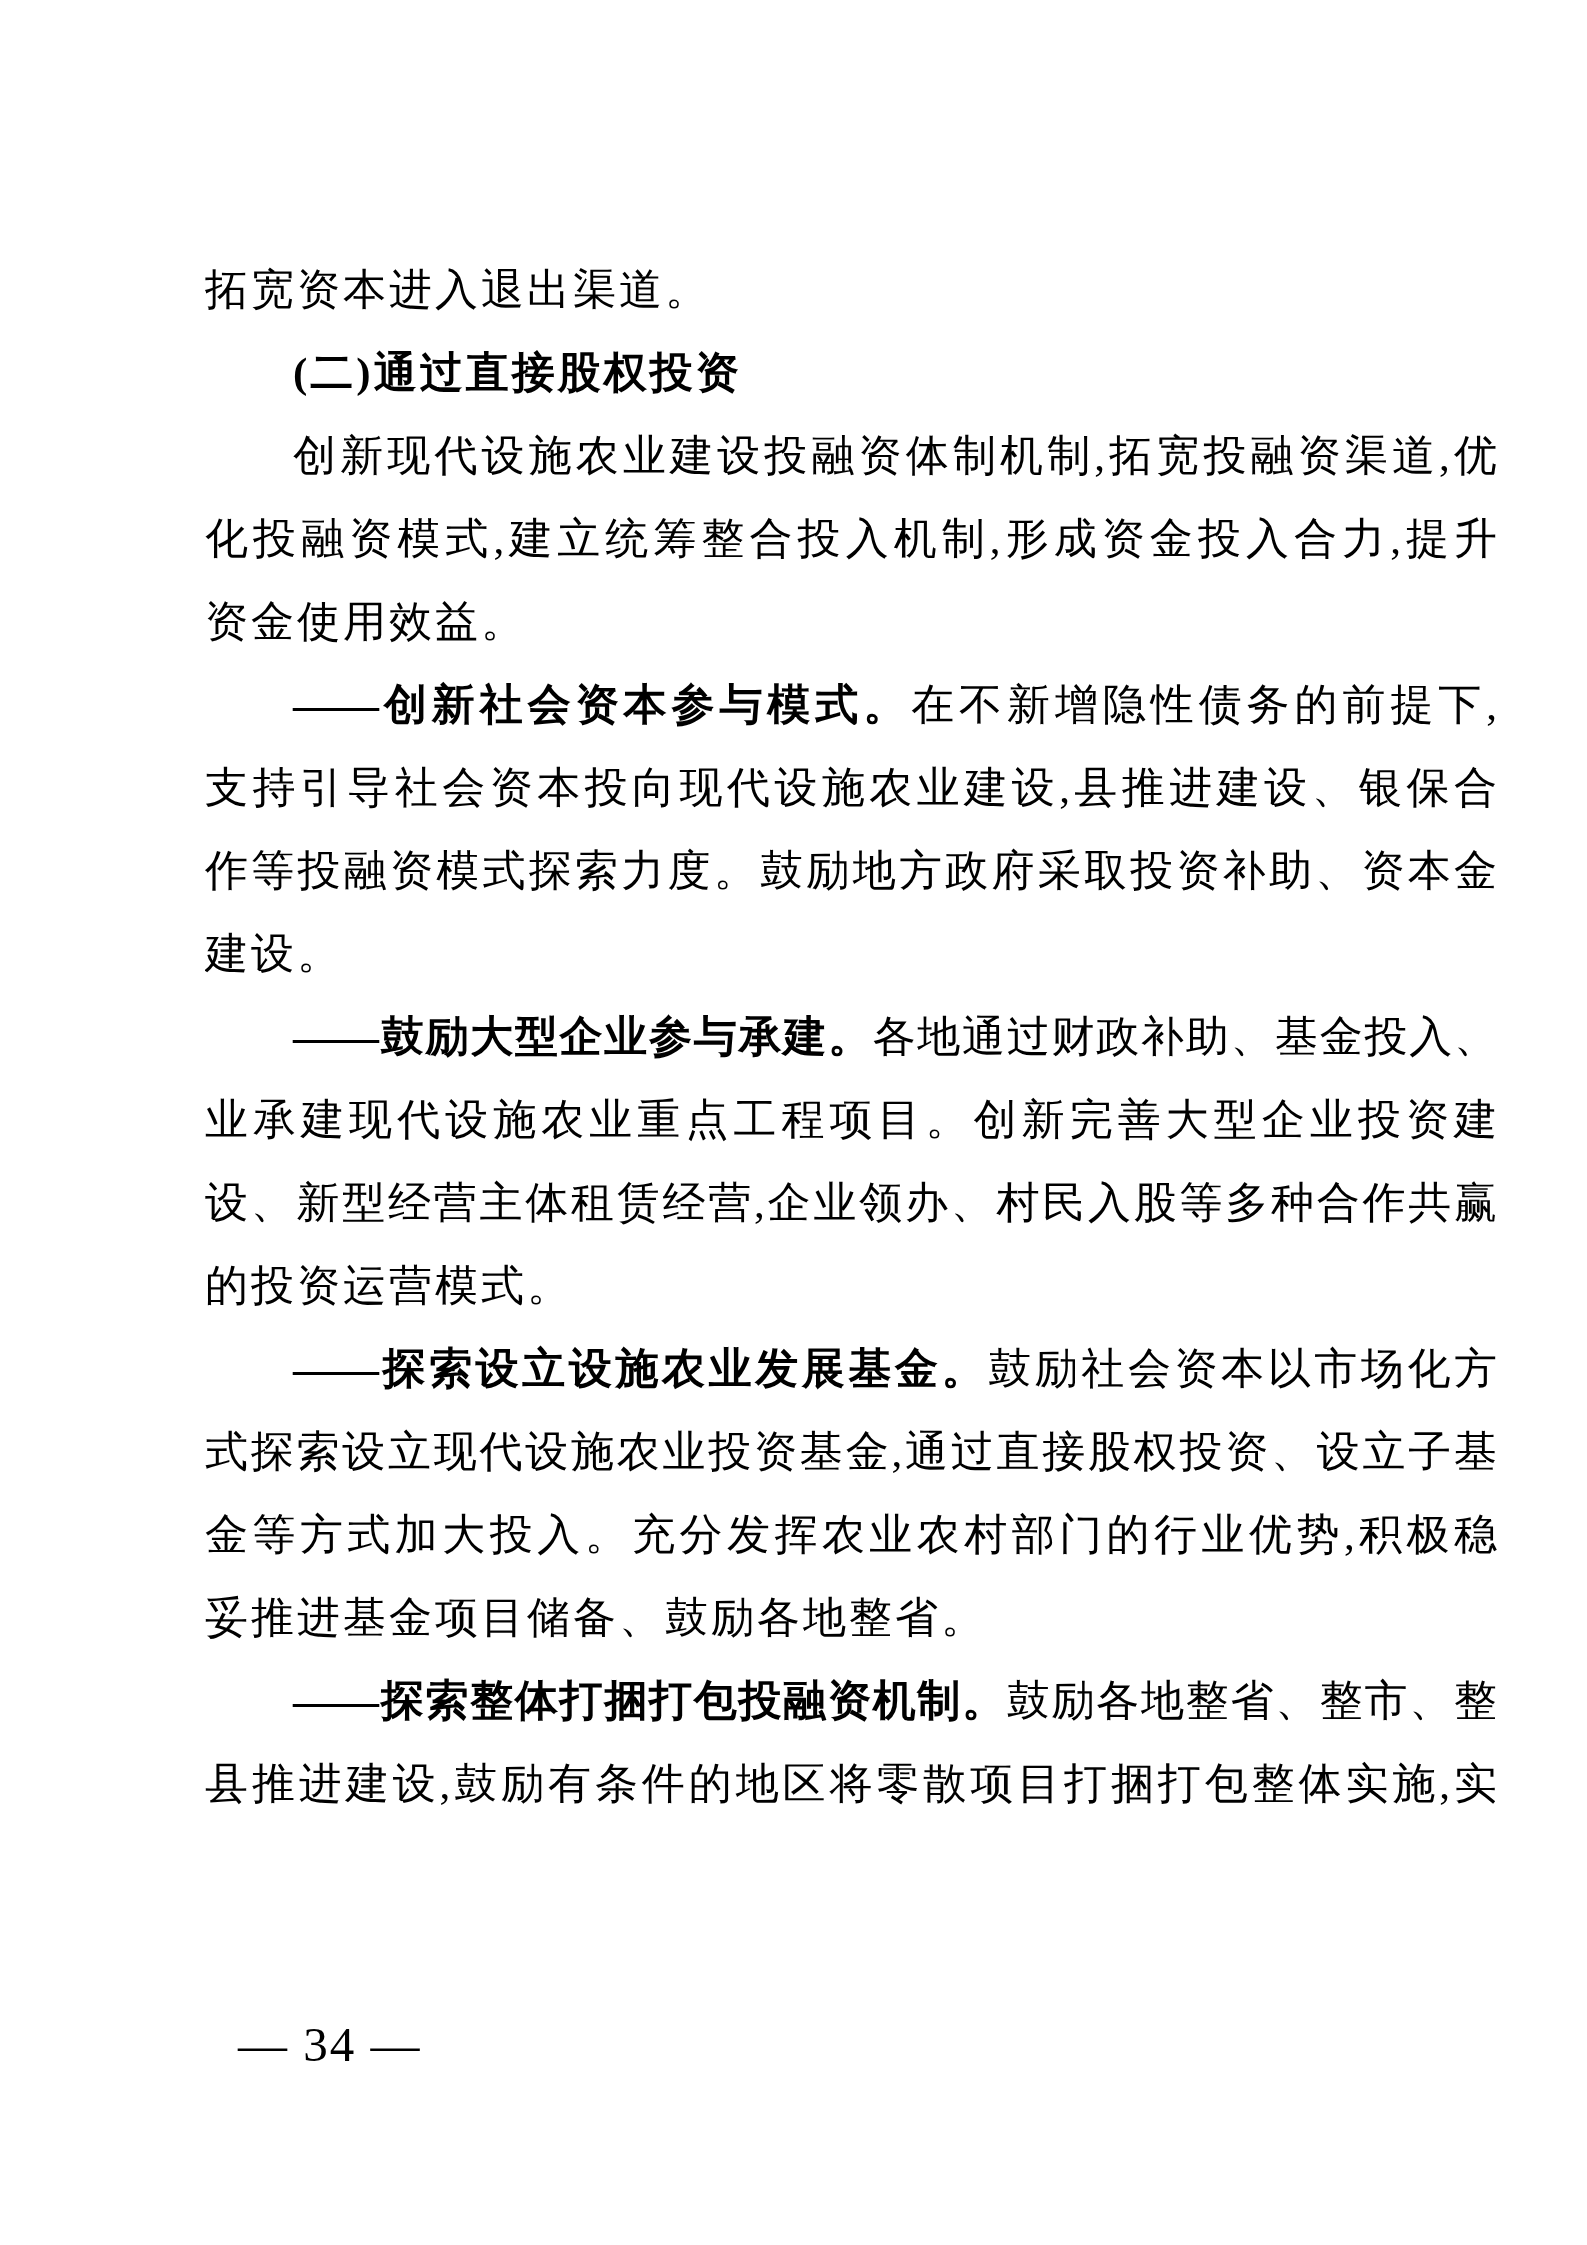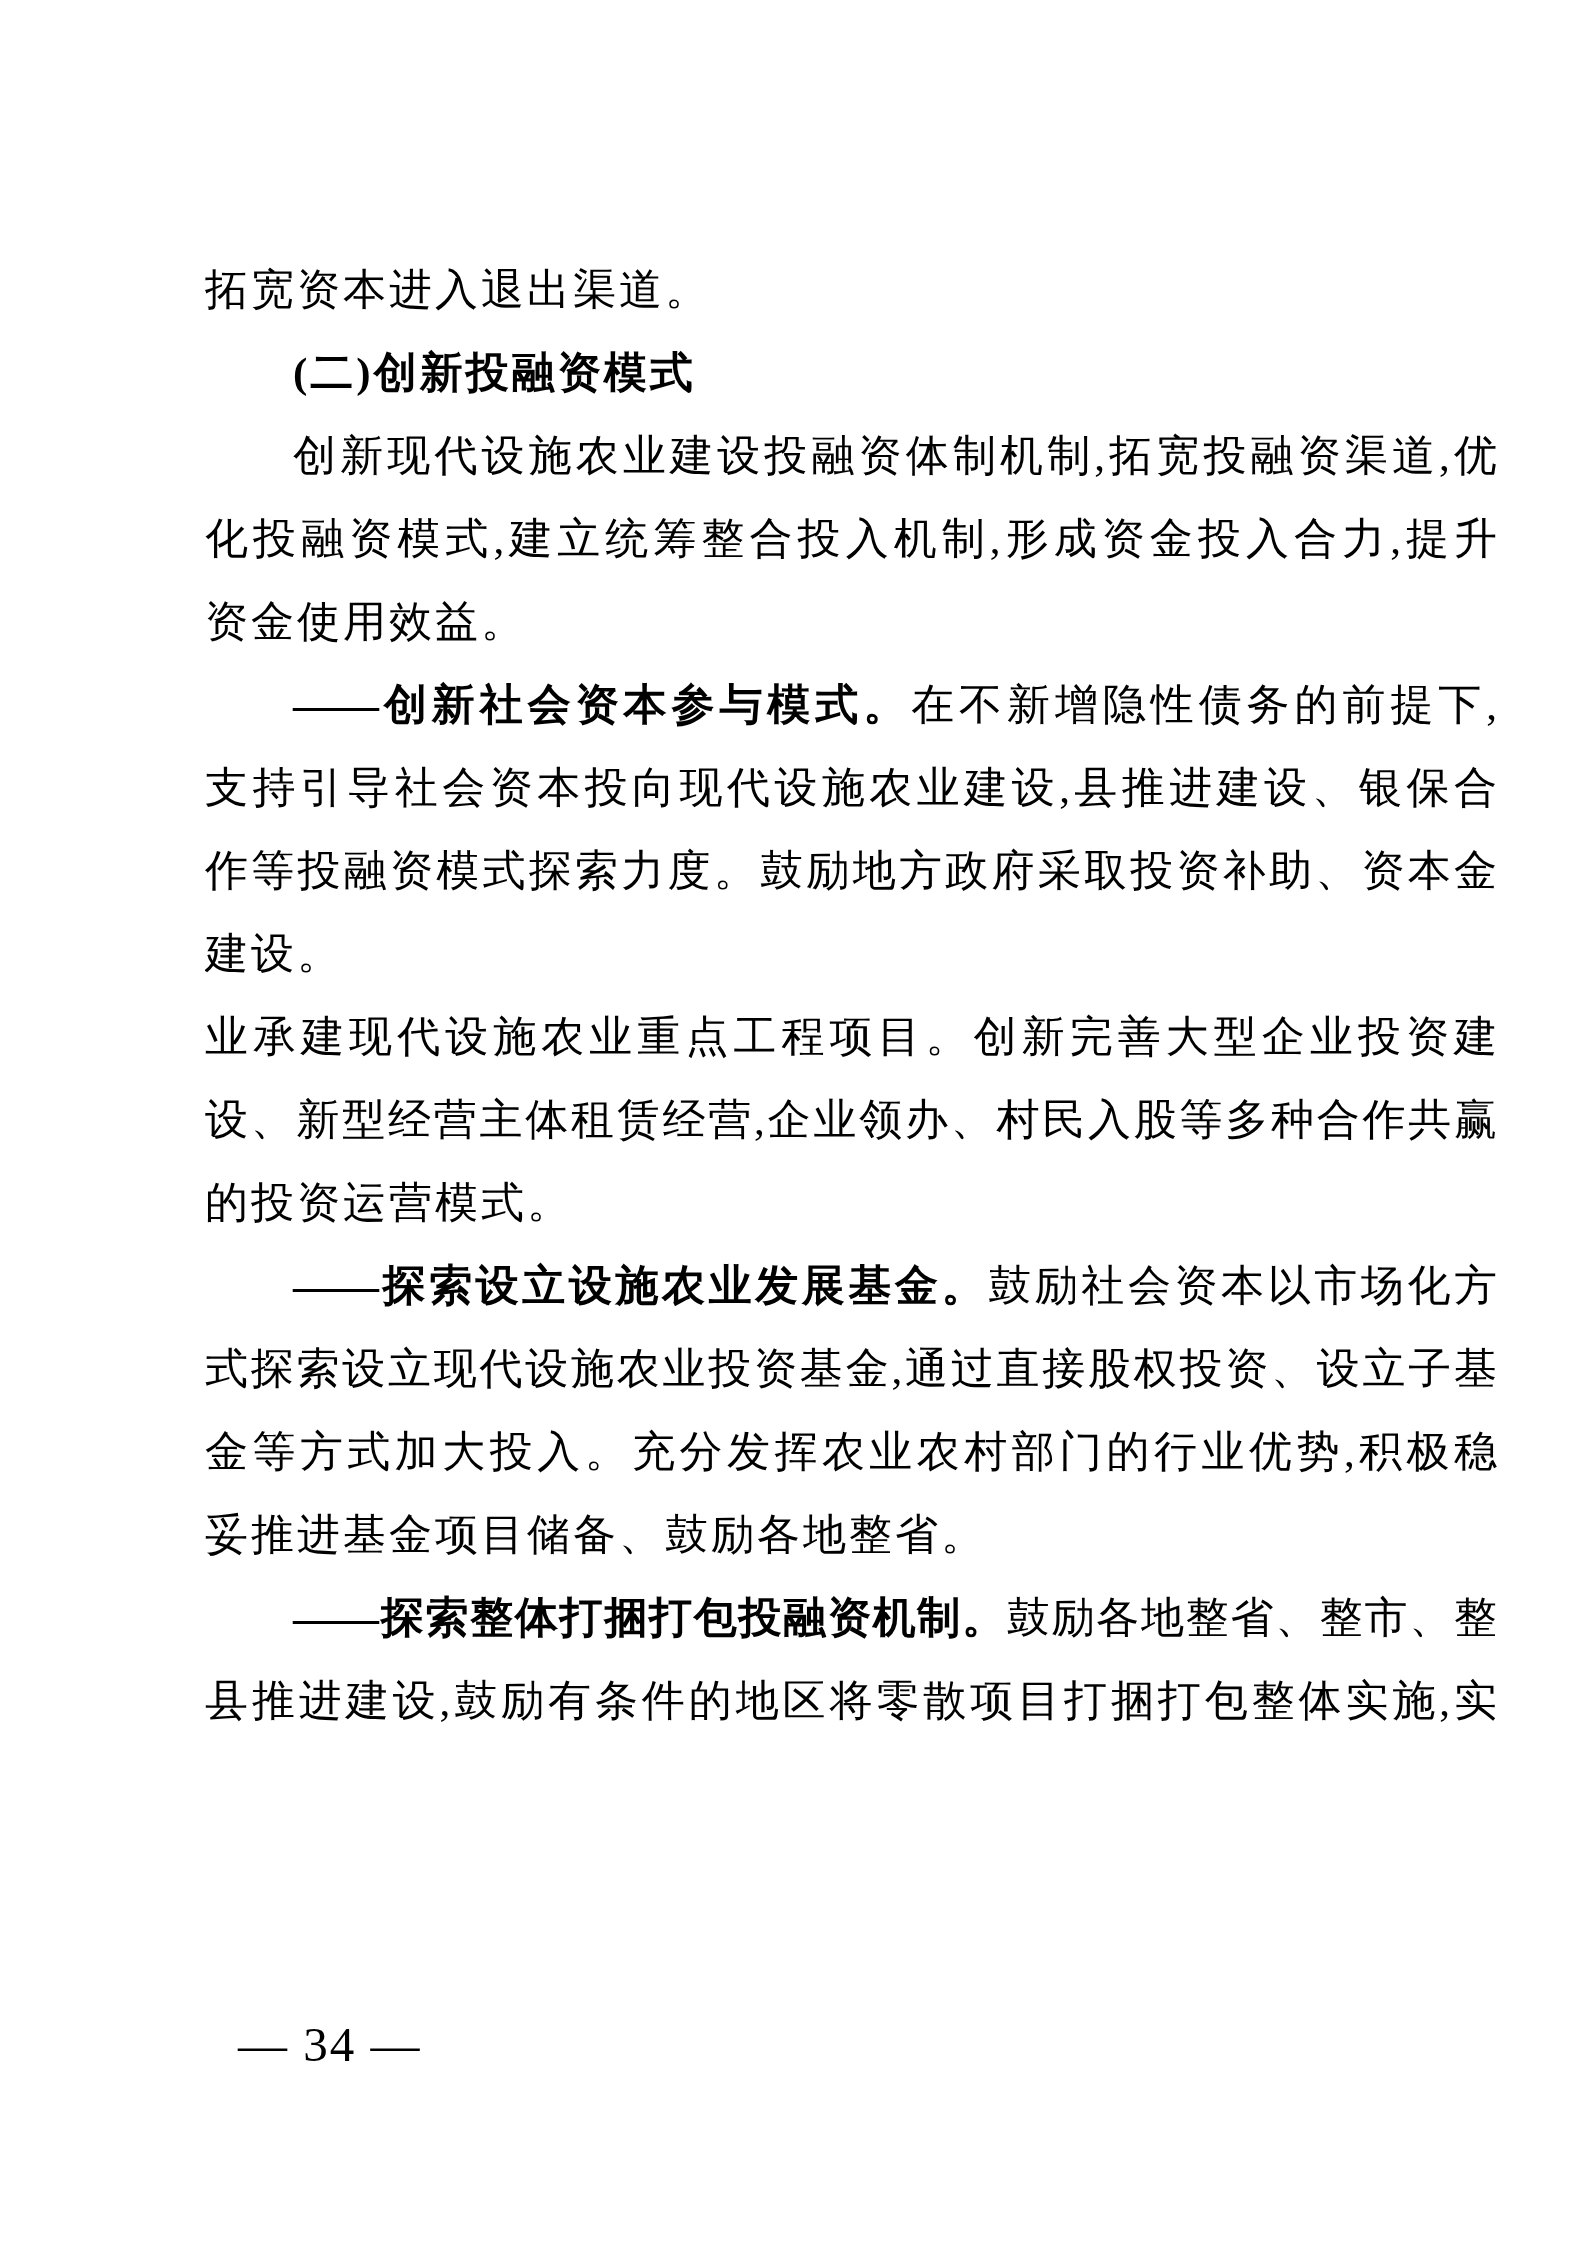--- a/index.html
+++ b/index.html
@@ -51,28 +51,29 @@
     letter-spacing: 2px;
     color: #000000;
   }
 </style>
 </head>
 <body>
 
 <div class="page">
   <div class="doc-body">
       <div class="line natural"><span class="seg">拓宽资本进入退出渠道。</span></div>
-      <div class="line natural indent heading"><span class="seg bold">(二)创新投融资模式</span></div>
+      <div class="line natural indent heading"><span class="seg bold">(二)通过直接股权投资</span></div>
       <div class="line justify indent"><span class="seg">创新现代设施农业建设投融资体制机制,拓宽投融资渠道,优</span></div>
       <div class="line justify"><span class="seg">化投融资模式,建立统筹整合投入机制,形成资金投入合力,提升</span></div>
       <div class="line natural"><span class="seg">资金使用效益。</span></div>
       <div class="line justify indent"><span class="seg bold">——创新社会资本参与模式。</span><span class="seg">在不新增隐性债务的前提下,</span></div>
       <div class="line justify"><span class="seg">支持引导社会资本投向现代设施农业建设,县推进建设、银保合</span></div>
       <div class="line justify"><span class="seg">作等投融资模式探索力度。鼓励地方政府采取投资补助、资本金</span></div>
       <div class="line natural"><span class="seg">建设。</span></div>
+      <div class="line justify indent"><span class="seg bold">——鼓励大型企业参与承建。</span><span class="seg">各地通过财政补助、基金投入、</span></div>
       <div class="line justify"><span class="seg">业承建现代设施农业重点工程项目。创新完善大型企业投资建</span></div>
       <div class="line justify"><span class="seg">设、新型经营主体租赁经营,企业领办、村民入股等多种合作共赢</span></div>
       <div class="line natural"><span class="seg">的投资运营模式。</span></div>
       <div class="line justify indent"><span class="seg bold">——探索设立设施农业发展基金。</span><span class="seg">鼓励社会资本以市场化方</span></div>
       <div class="line justify"><span class="seg">式探索设立现代设施农业投资基金,通过直接股权投资、设立子基</span></div>
       <div class="line justify"><span class="seg">金等方式加大投入。充分发挥农业农村部门的行业优势,积极稳</span></div>
       <div class="line natural"><span class="seg">妥推进基金项目储备、鼓励各地整省。</span></div>
       <div class="line justify indent"><span class="seg bold">——探索整体打捆打包投融资机制。</span><span class="seg">鼓励各地整省、整市、整</span></div>
       <div class="line justify"><span class="seg">县推进建设,鼓励有条件的地区将零散项目打捆打包整体实施,实</span></div>
     </div>

